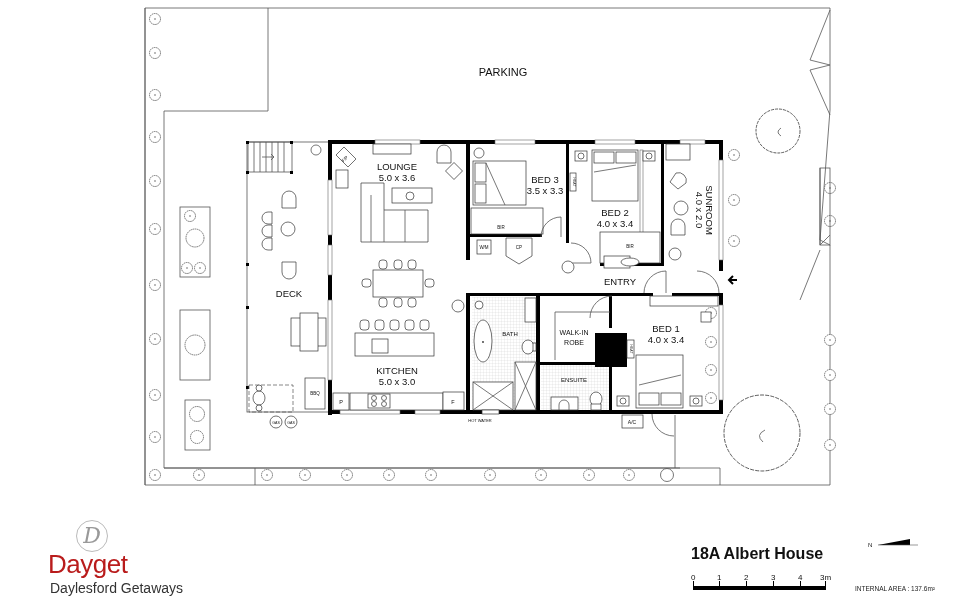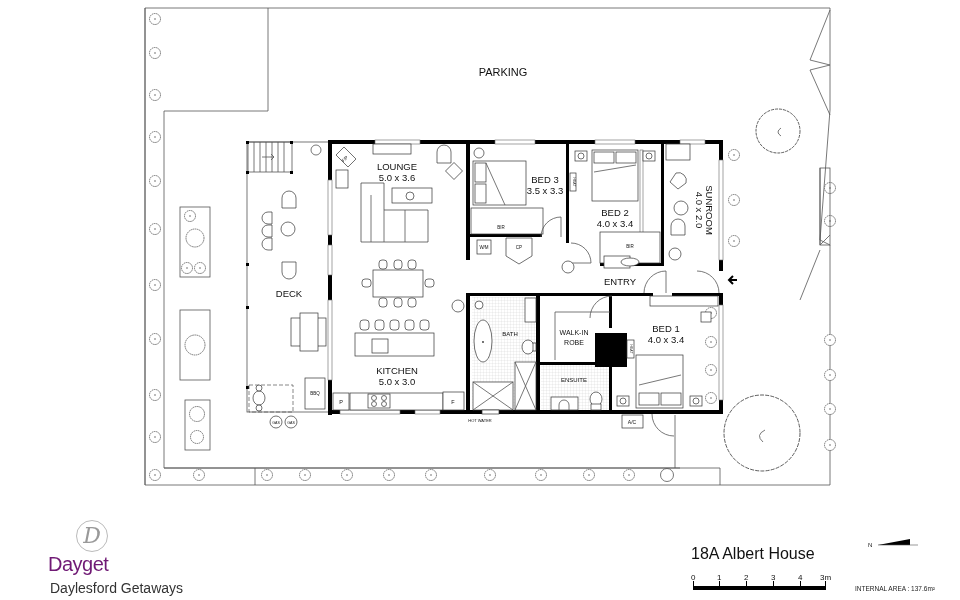--- a/index.html
+++ b/index.html
@@ -9,23 +9,23 @@
   .room { font-size:9.5px; }
   .small { font-size:6px; }
   .tiny { font-size:4.5px; }
   .thin { stroke:#555; stroke-width:0.8; fill:none; }
   .fur { stroke:#333; stroke-width:0.7; fill:#fff; }
   .wall { fill:#000; }
   .win { stroke:#666; stroke-width:0.6; fill:#fff; }
   .tile { fill:url(#tiles); }
   .logo { position:absolute; left:48px; top:520px; width:120px; height:75px; }
   .logo-mark { position:absolute; left:28px; top:0; width:30px; height:30px; border-radius:50%; border:1px solid #bbb; color:#999; font-family:"DejaVu Serif", serif; font-style:italic; font-size:22px; line-height:30px; text-align:center; }
-  .logo-name { position:absolute; left:0; top:30px; font-size:20px; color:#701a75; letter-spacing:-0.5px; line-height:28px; }
+  .logo-name { position:absolute; left:0; top:30px; font-size:26px; color:#b91c1c; letter-spacing:-0.5px; line-height:28px; }
   .logo-tag { position:absolute; left:2px; top:60px; font-size:14px; color:#333; white-space:nowrap; }
-  .title { position:absolute; left:691px; top:545px; font-size:16px; font-weight:normal; color:#111; }
+  .title { position:absolute; left:691px; top:545px; font-size:16px; font-weight:bold; color:#111; }
   .scale { position:absolute; left:690px; top:573px; width:140px; height:22px; }
   .scale-n { position:absolute; top:0; font-size:8px; color:#111; }
   .scale-bar { position:absolute; left:3px; top:13px; width:133px; height:4px; background:#000; }
   .scale-bar i { position:absolute; top:-5px; width:1px; height:5px; background:#000; }
   .area { position:absolute; left:855px; top:585px; font-size:6.5px; color:#222; white-space:nowrap; }
   .north { position:absolute; left:866px; top:537px; width:56px; height:14px; }
 </style>
 </head>
 <body>
 

